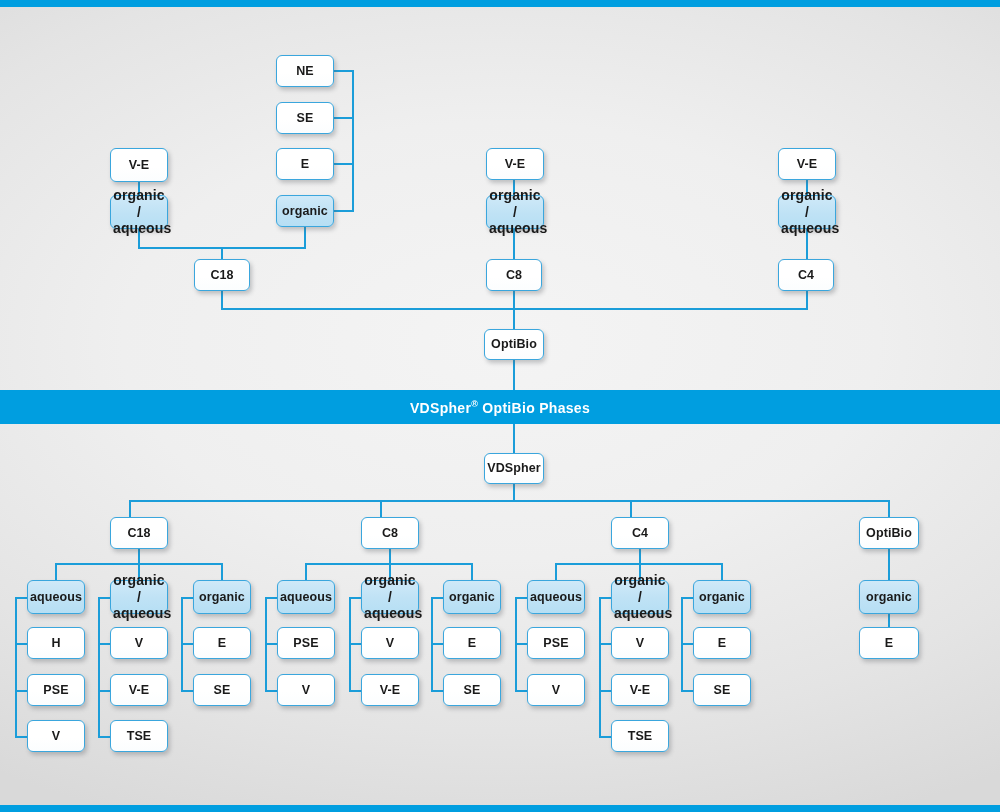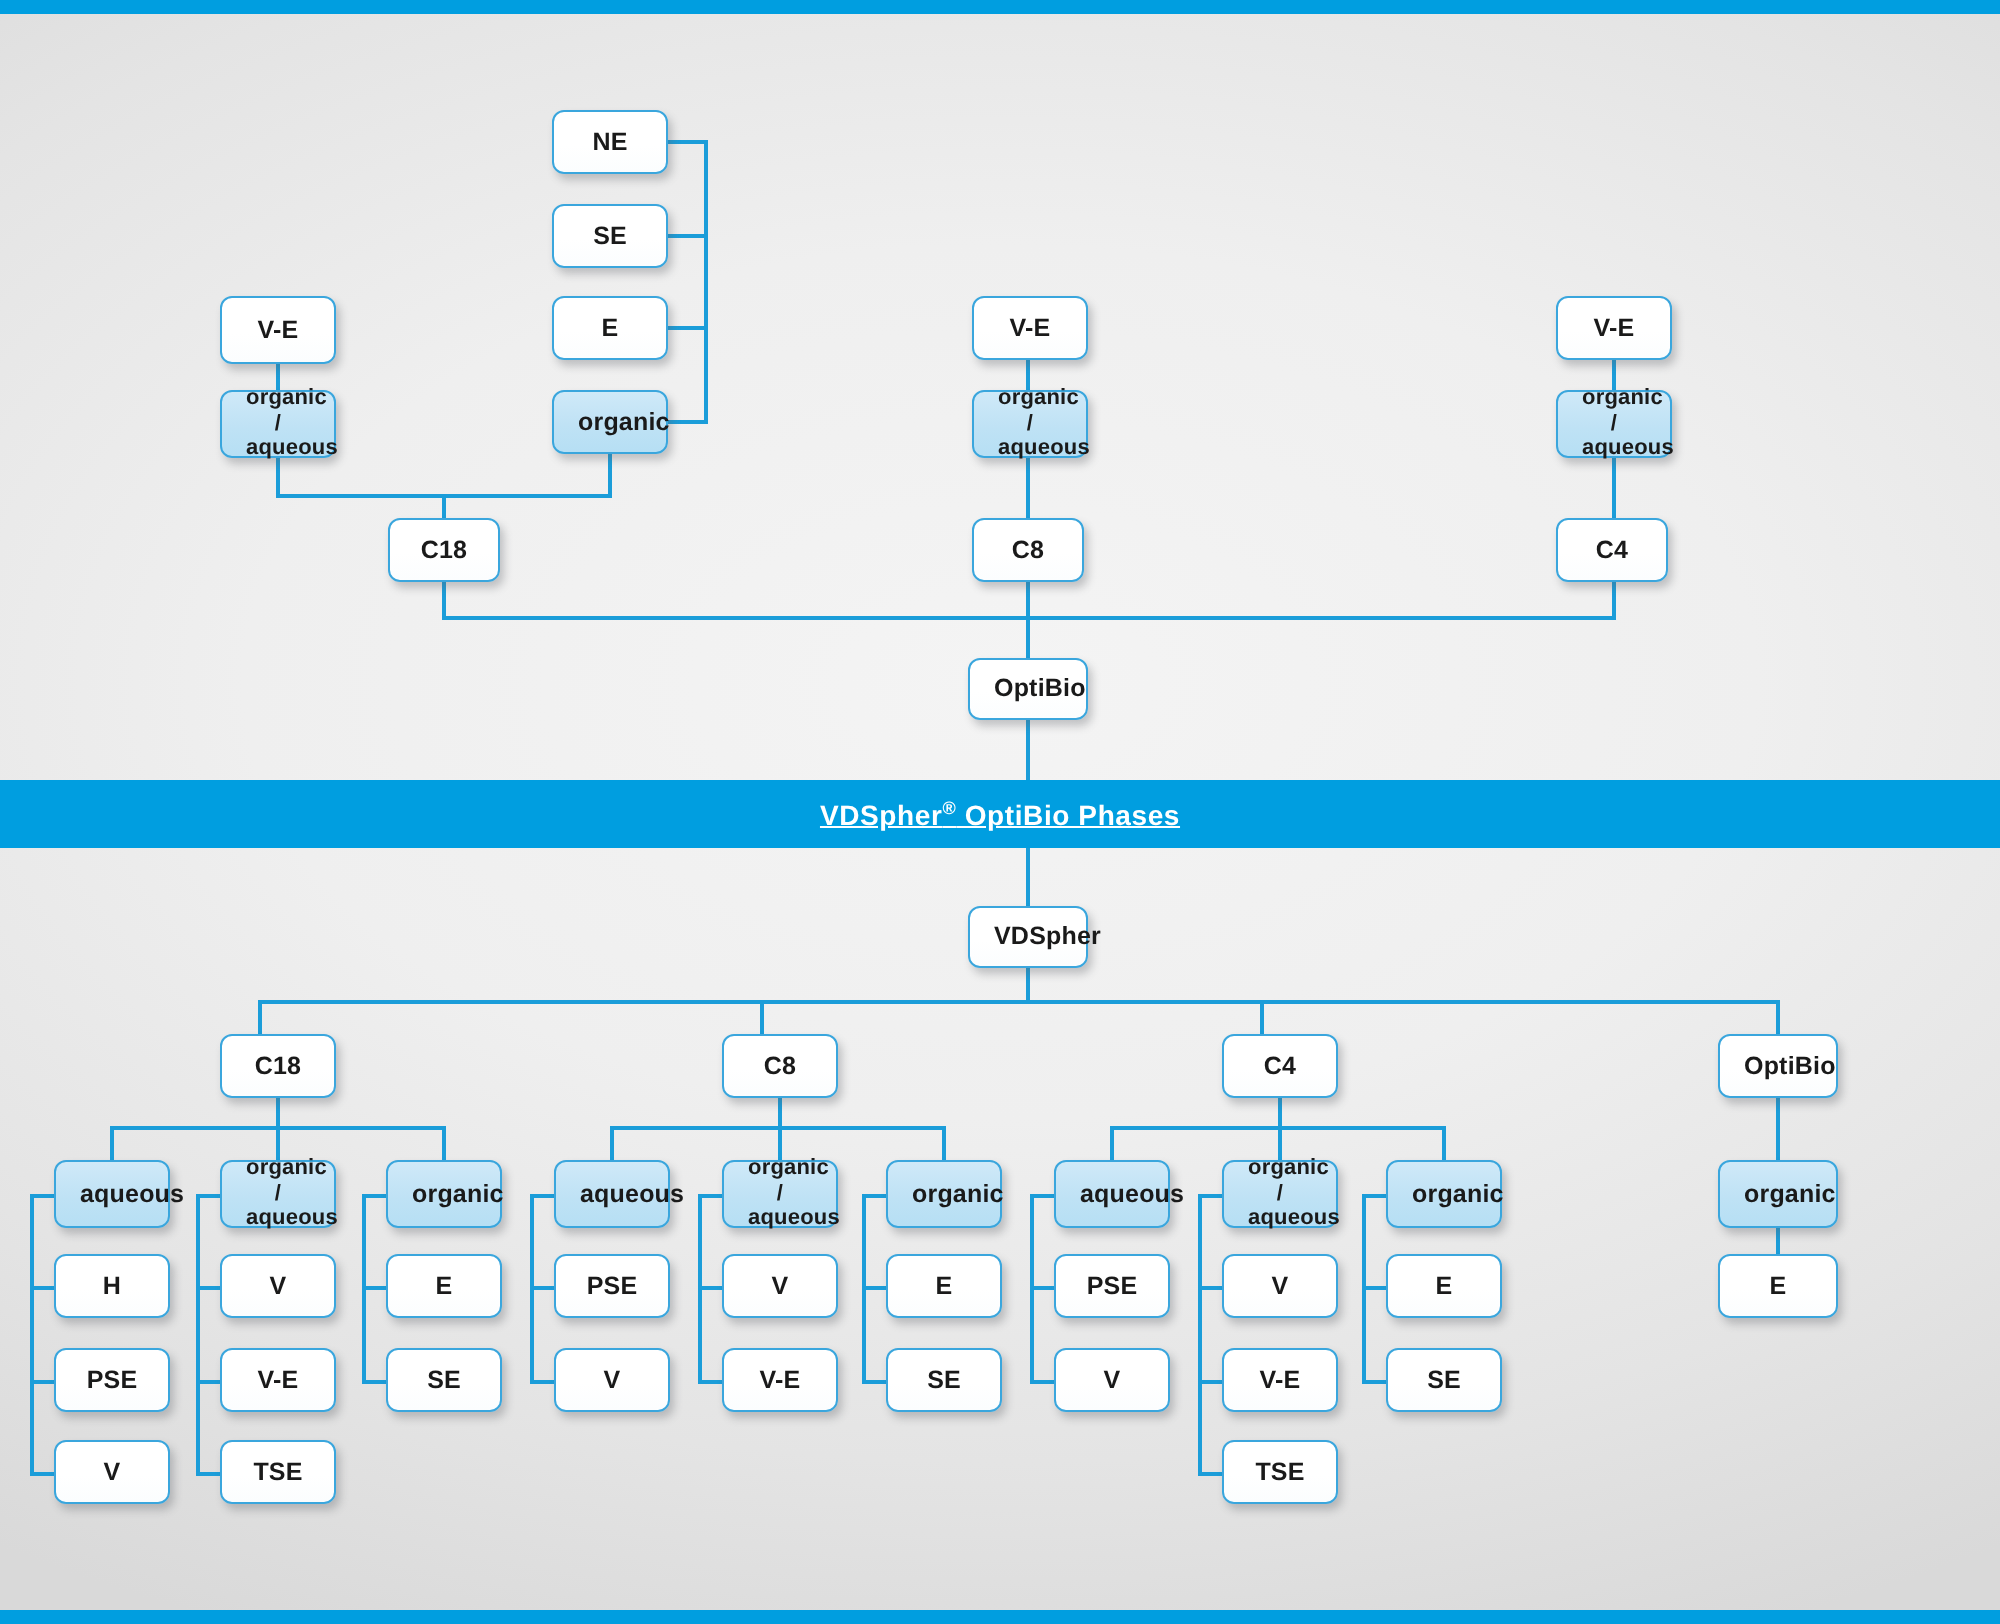--- a/index.html
+++ b/index.html
@@ -31,37 +31,37 @@
     background:linear-gradient(180deg,#ffffff 0%,#ffffff 55%,#fbfdfe 100%);
     box-shadow:2px 3px 4px rgba(90,95,100,.33);
     display:flex;align-items:center;justify-content:flex-start;
     text-align:center;
     color:#1a1a1a;
     font-weight:bold;
     font-size:12.5px;
     line-height:1.18;
     letter-spacing:.1px;
     z-index:5;
-    padding:0 12px;
+    padding:0 2px;
   }
   .bx.blue{
     background:linear-gradient(180deg,#cfe9f8 0%,#bfe2f5 55%,#b6dff4 100%);
   }
-  .bx.two{font-size:11px;}
+  .bx.two{font-size:14px;}
   .bx span{display:block;width:100%;}
 
   
   .banner{
     position:absolute;left:0;width:1000px;height:34px;
     background:#009ee0;
     display:flex;align-items:center;justify-content:center;
     z-index:8;
   }
   .banner .btxt{
-    color:#ffffff;font-size:14px;font-weight:bold;letter-spacing:.3px;text-decoration:underline;
+    color:#ffffff;font-size:14px;font-weight:bold;letter-spacing:.3px;
   }
   .banner .btxt sup{font-size:9px;vertical-align:super;}
 </style>
 </head>
 <body>
 
 <div id="root">
 
   <div class="edgebar top"></div>
   <div class="edgebar bottom"></div>

